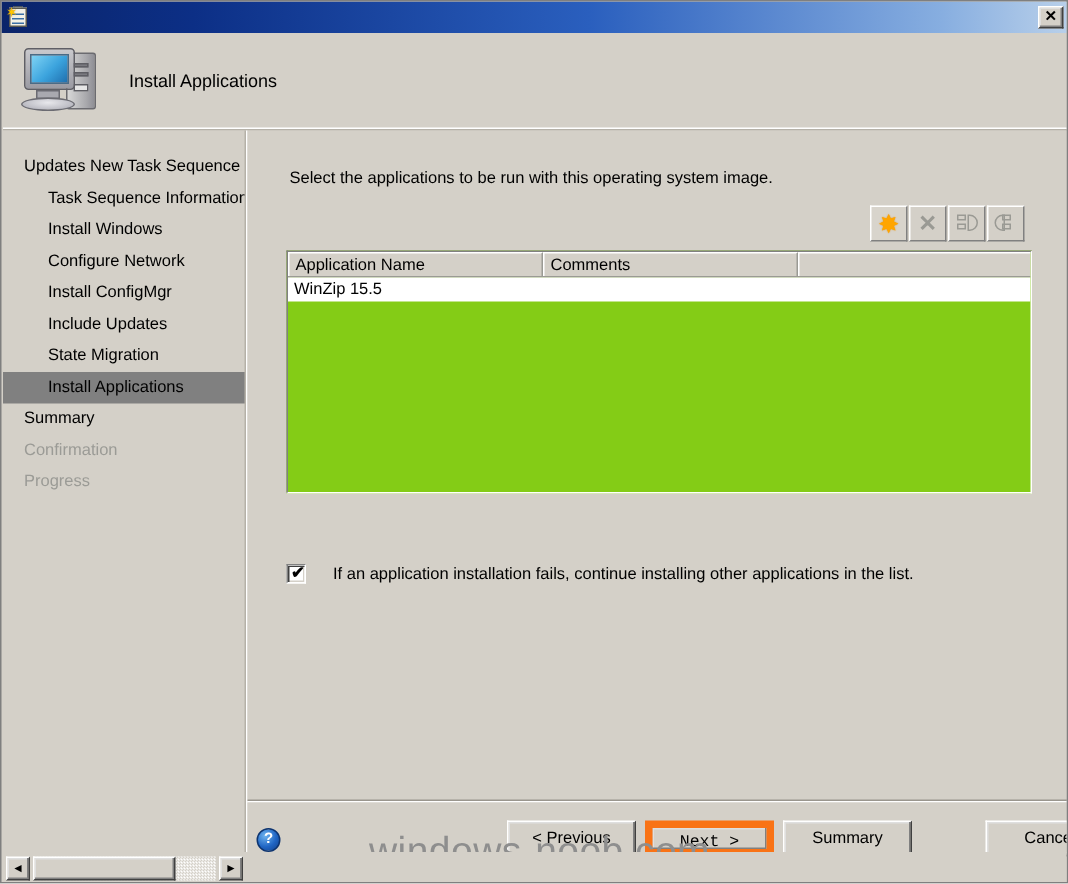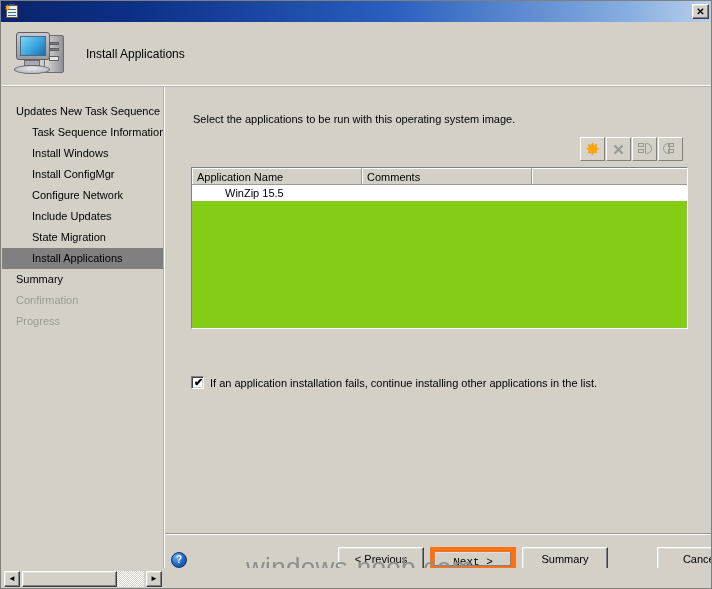--- a/index.html
+++ b/index.html
@@ -341,21 +341,20 @@
   }
   .lv-cell {
     height: 16px;
     line-height: 16px;
     font-size: 11px;
     color: #000000;
     padding-left: 4px;
     box-sizing: border-box;
     white-space: nowrap;
     overflow: hidden;
-    margin-left: 29px;
   }
   .lv-cell.c1 { width: 170px; }
   .lv-cell.c2 { width: 170px; }
   .lv-cell.c3 { flex: 1 1 auto; }
 
   
   .checkrow {
     position: absolute;
     left: 26px; top: 289px;
     display: flex;
@@ -376,21 +375,21 @@
   .checkbox .tick {
     position: absolute;
     left: 2px; top: -1px;
     width: 9px; height: 13px;
     color: #000000;
     font-size: 11px;
     line-height: 13px;
     font-weight: bold;
   }
   .checklabel {
-    margin-left: 6px;
+    margin-left: 18px;
     font-size: 11px;
     color: #000000;
     white-space: nowrap;
   }
 
   
   .footer-sep {
     position: absolute;
     left: 164px; top: 532px;
     width: 547px; height: 1px;
@@ -559,22 +558,22 @@
     </div>
     <div class="header-title">Install Applications</div>
   </div>
   <div class="header-sep"></div>
   <div class="header-sep2"></div>
 
   <div class="sidebar" id="sidebar">
       <div class="nav-item">Updates New Task Sequence</div>
       <div class="nav-item child">Task Sequence Information</div>
       <div class="nav-item child">Install Windows</div>
+      <div class="nav-item child">Configure Network</div>
       <div class="nav-item child">Install ConfigMgr</div>
-      <div class="nav-item child">Configure Network</div>
       <div class="nav-item child">Include Updates</div>
       <div class="nav-item child">State Migration</div>
       <div class="nav-item child selected">Install Applications</div>
       <div class="nav-item">Summary</div>
       <div class="nav-item disabled">Confirmation</div>
       <div class="nav-item disabled">Progress</div>
     </div>
   <div class="sidebar-divider"></div>
   <div class="sidebar-divider2"></div>
 

